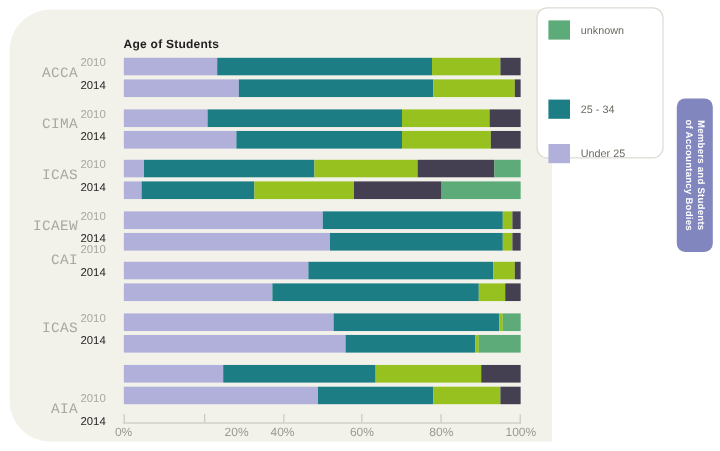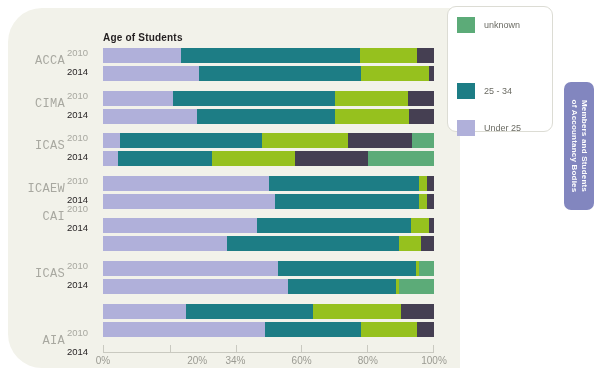--- a/index.html
+++ b/index.html
@@ -355,21 +355,21 @@
 
   <div class="axis" id="axis">
       <div class="tick" style="left: 20%;"></div>
       <div class="tick" style="left: 40%;"></div>
       <div class="tick" style="left: 60%;"></div>
       <div class="tick" style="left: 80%;"></div>
     </div>
   <div class="axis-labels" id="axis-labels">
       <div class="axis-label" style="left: 0%;">0%</div>
       <div class="axis-label" style="left: 20%; margin-left: 28px;">20%</div>
-      <div class="axis-label" style="left: 40%;">34%</div>
+      <div class="axis-label" style="left: 40%;">40%</div>
       <div class="axis-label" style="left: 60%; text-align: center;">60%</div>
       <div class="axis-label" style="left: 80%;">80%</div>
       <div class="axis-label" style="left: 100%;">100%</div>
     </div>
 
   <div class="legend" id="legend">
       <div class="legend-item" style="top: 9px;">
         <span class="legend-swatch" style="background: rgb(92, 171, 120);"></span>
         <span class="legend-text">unknown</span>
       </div>

